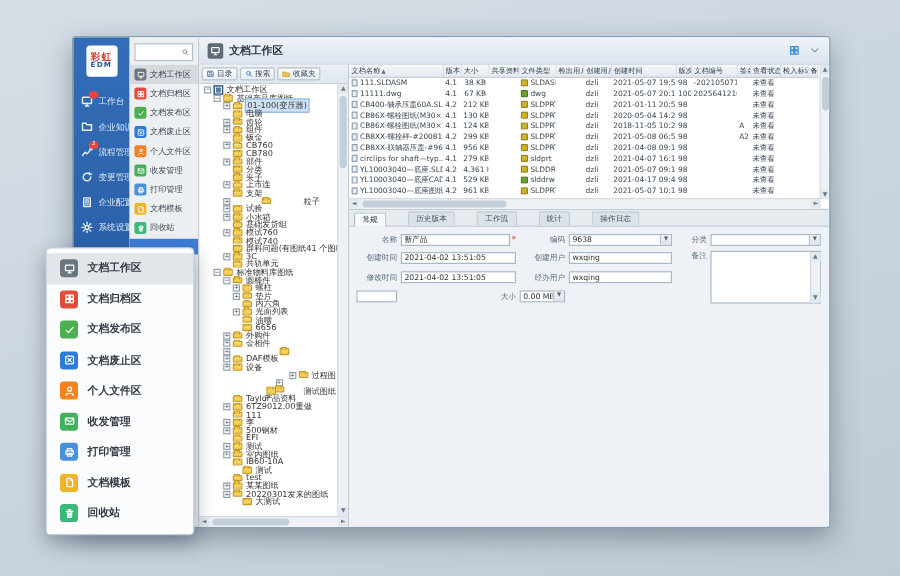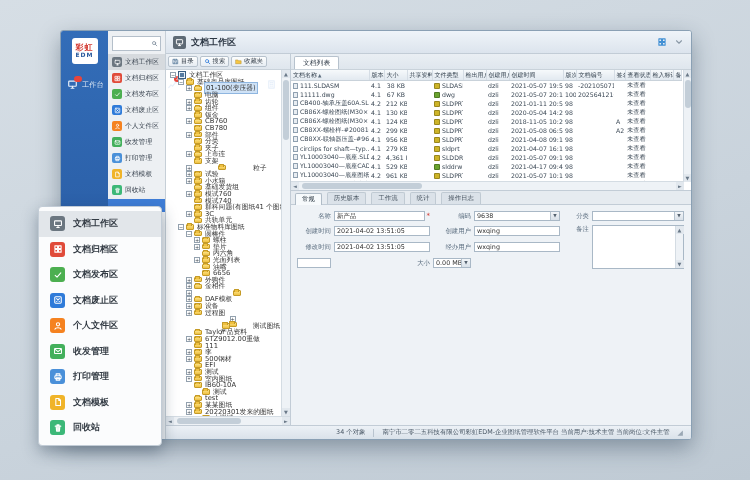--- a/index.html
+++ b/index.html
@@ -6,21 +6,21 @@
   .stage{position:relative;width:750px;height:480px;background:linear-gradient(160deg,#d6dee5 0%,#c9d3dc 60%,#bfcad4 100%);overflow:hidden;}
   
   .appwin{position:absolute;left:60px;top:30px;width:630px;height:408px;display:flex;
           border:1px solid #8aa0b4;border-radius:3px;box-shadow:0 8px 22px rgba(30,50,70,.38);
           background:#f2f5f8;overflow:hidden;}
   
   .psb{width:47px;flex:none;background:linear-gradient(180deg,#336db8 0%,#2a5ea6 55%,#27589c 100%);display:flex;flex-direction:column;align-items:stretch;}
   .logo{width:26px;height:26px;margin:7px auto 4px auto;background:#fff;border-radius:3px;display:flex;flex-direction:column;align-items:center;justify-content:center;line-height:1;}
   .logo .l1{font-size:8px;font-weight:bold;color:#d2372f;letter-spacing:1px;}
   .logo .l2{font-size:6px;font-weight:bold;color:#27589c;letter-spacing:1px;}
-  .pnav{margin-top:6px;display:flex;}
+  .pnav{margin-top:6px;display:flex;flex-direction:column;}
   .pitem{height:21px;display:flex;align-items:center;gap:4px;padding-left:6px;color:#dce7f3;cursor:default;}
   .pitem .pic{position:relative;width:11px;height:11px;flex:none;color:#e8f0fa;}
   .pitem .plabel{font-size:7.2px;white-space:nowrap;}
   .badge{position:absolute;top:-3px;right:-4px;min-width:6px;height:6px;border-radius:4px;background:#e8453c;color:#fff;font-size:4.5px;line-height:6px;text-align:center;padding:0 1px;}
   
   .ssb{width:57px;flex:none;background:#edf0f3;border-right:1px solid #c6cfd7;position:relative;}
   .sbox{margin:5px 4px 3px 4px;height:13px;background:#fff;border:1px solid #b4bfca;display:flex;align-items:center;}
   .sbox input{flex:1;min-width:0;border:none;outline:none;font-size:6.5px;padding:0 2px;background:transparent;}
   .sbox .icn{width:7px;height:7px;color:#7b8a98;margin-right:2px;flex:none;}
   .snav{display:flex;flex-direction:column;}
@@ -74,21 +74,21 @@
   .flist td.num{text-align:right;color:#3a4754;}
   .flist td.dt,.flist td.tx{color:#3a4754;}
   .fico{display:inline-block;width:5px;height:6px;background:#e8edf2;border:0.5px solid #8fa0b0;border-radius:0.5px;margin-right:2px;vertical-align:-1px;box-sizing:border-box;}
   .tyico{display:inline-block;width:6px;height:6px;border-radius:1px;margin-right:2px;vertical-align:-1px;border:0.5px solid rgba(0,0,0,.25);box-sizing:border-box;}
   .sortg{font-size:4.5px;color:#5a6b7b;margin-left:1px;}
   .tblv{position:absolute;top:0;right:0;width:7px;bottom:8px;background:#eef2f6;border-left:1px solid #d4dce3;display:flex;flex-direction:column;align-items:center;}
   .tblh{position:absolute;left:0;right:7px;bottom:0;height:8px;background:#eef2f6;border-top:1px solid #d4dce3;display:flex;align-items:center;}
   
   .props{flex:1;display:flex;flex-direction:column;background:#eef2f6;min-height:0;}
   .ptitle{height:12px;flex:none;background:linear-gradient(#e0e9f1,#d2dde7);border-bottom:1px solid #c2ccd6;font-size:7px;font-weight:bold;color:#34495e;line-height:12px;padding-left:5px;}
-  .ptabs{height:13px;flex:none;display:flex;align-items:flex-end;gap:5px;padding-left:4px;background:#e6ebf0;border-bottom:1px solid #c2ccd6;}
+  .ptabs{height:13px;flex:none;display:flex;align-items:flex-end;gap:18px;padding-left:4px;background:#e6ebf0;border-bottom:1px solid #c2ccd6;}
   .ptab{font-size:6.4px;padding:1px 6px;background:#dbe2e9;border:1px solid #c0cad3;border-bottom:none;border-radius:2px 2px 0 0;color:#45525e;}
   .ptab.on{background:#f7fafc;color:#1f2c38;position:relative;top:1px;border-color:#b0bcc7;}
   .pform{flex:none;display:grid;grid-template-columns:34px 96px 38px 86px 26px 92px;column-gap:3px;row-gap:4px;padding:6px 6px 4px 6px;align-items:center;}
   .plab{font-size:6.4px;color:#5d6f80;text-align:right;white-space:nowrap;}
   .pin{height:10px;background:#fff;border:1px solid #a9b8c6;font-size:6.4px;color:#333;padding:0 2px;box-sizing:border-box;width:100%;font-family:inherit;}
   .pwrap{display:flex;align-items:center;gap:2px;}
   .req{color:#d2372f;font-size:7px;}
   .combo{display:flex;height:10px;border:1px solid #a9b8c6;background:#fff;box-sizing:border-box;}
   .cval{flex:1;font-size:6.4px;color:#333;padding:0 2px;line-height:9px;overflow:hidden;white-space:nowrap;}
   .darr{width:8px;flex:none;background:linear-gradient(#f2f5f8,#d9e1e9);border-left:1px solid #b6c2cd;font-size:4.5px;line-height:8px;text-align:center;color:#55626f;}
@@ -524,21 +524,21 @@
               <div class="trow" style="padding-left: 18px;">
                 <span class="exp">+</span>
                 <span class="tf"></span>
                 <span class="tlabel">DAF模板</span>
               </div>
               <div class="trow" style="padding-left: 18px;">
                 <span class="exp">+</span>
                 <span class="tf"></span>
                 <span class="tlabel">设备</span>
               </div>
-              <div class="trow" style="padding-left: 18px;">
+              <div class="trow" style="padding-left: 18px; justify-content: flex-end;">
                 <span class="exp">+</span>
                 <span class="tf"></span>
                 <span class="tlabel">过程图</span>
               </div>
               <div class="trow" style="padding-left: 18px; flex-direction: column;">
                 <span class="exp">+</span>
                 <span class="tf"></span>
                 <span class="tlabel">产品资料</span>
               </div>
               <div class="trow" style="padding-left: 26px; justify-content: space-between;">
@@ -625,23 +625,20 @@
           </div>
           <div class="thscroll">
             <div class="harr">◄</div>
             <div class="hthumb"></div>
             <div class="hsp"></div>
             <div class="harr">►</div>
           </div>
         </div>
 
         <div class="rightp">
-          <div class="listhdr">
-            <span class="ltab">文档列表</span>
-          </div>
           <div class="tablezone">
             <table class="flist" id="file-table">
                 <colgroup>
                   <col style="width: 78px;">
                   <col style="width: 15px;">
                   <col style="width: 23px;">
                   <col style="width: 25px;">
                   <col style="width: 31px;">
                   <col style="width: 23px;">
                   <col style="width: 23px;">
@@ -946,26 +943,20 @@
               <span class="combo">
                 <span class="cval">0.00 MB</span>
                 <span class="darr">▼</span>
               </span>
             </div>
             <div class="prest"></div>
           </div>
         </div>
       </div>
 
-      <footer class="statusbar">
-        <span>34 个对象</span>
-        <span class="stdiv"></span>
-        <span>南宁市二零二五科技有限公司彩虹EDM-企业图纸管理软件平台  当前用户:技术主管  当前岗位:文件主管</span>
-        <span class="grip">◢</span>
-      </footer>
     </section>
   </div>
 
   <div class="popup" id="popup-menu">
       <div class="mitem on">
         <span class="mbx" style="background: rgb(107, 118, 128);">
           <span class="icn" style="width:10px;height:10px">
             <svg viewBox="0 0 16 16">
               <rect x="2.5" y="3" width="11" height="7.5" rx="1"></rect>
               <path d="M6 13.5h4M8 10.5v3"></path>

